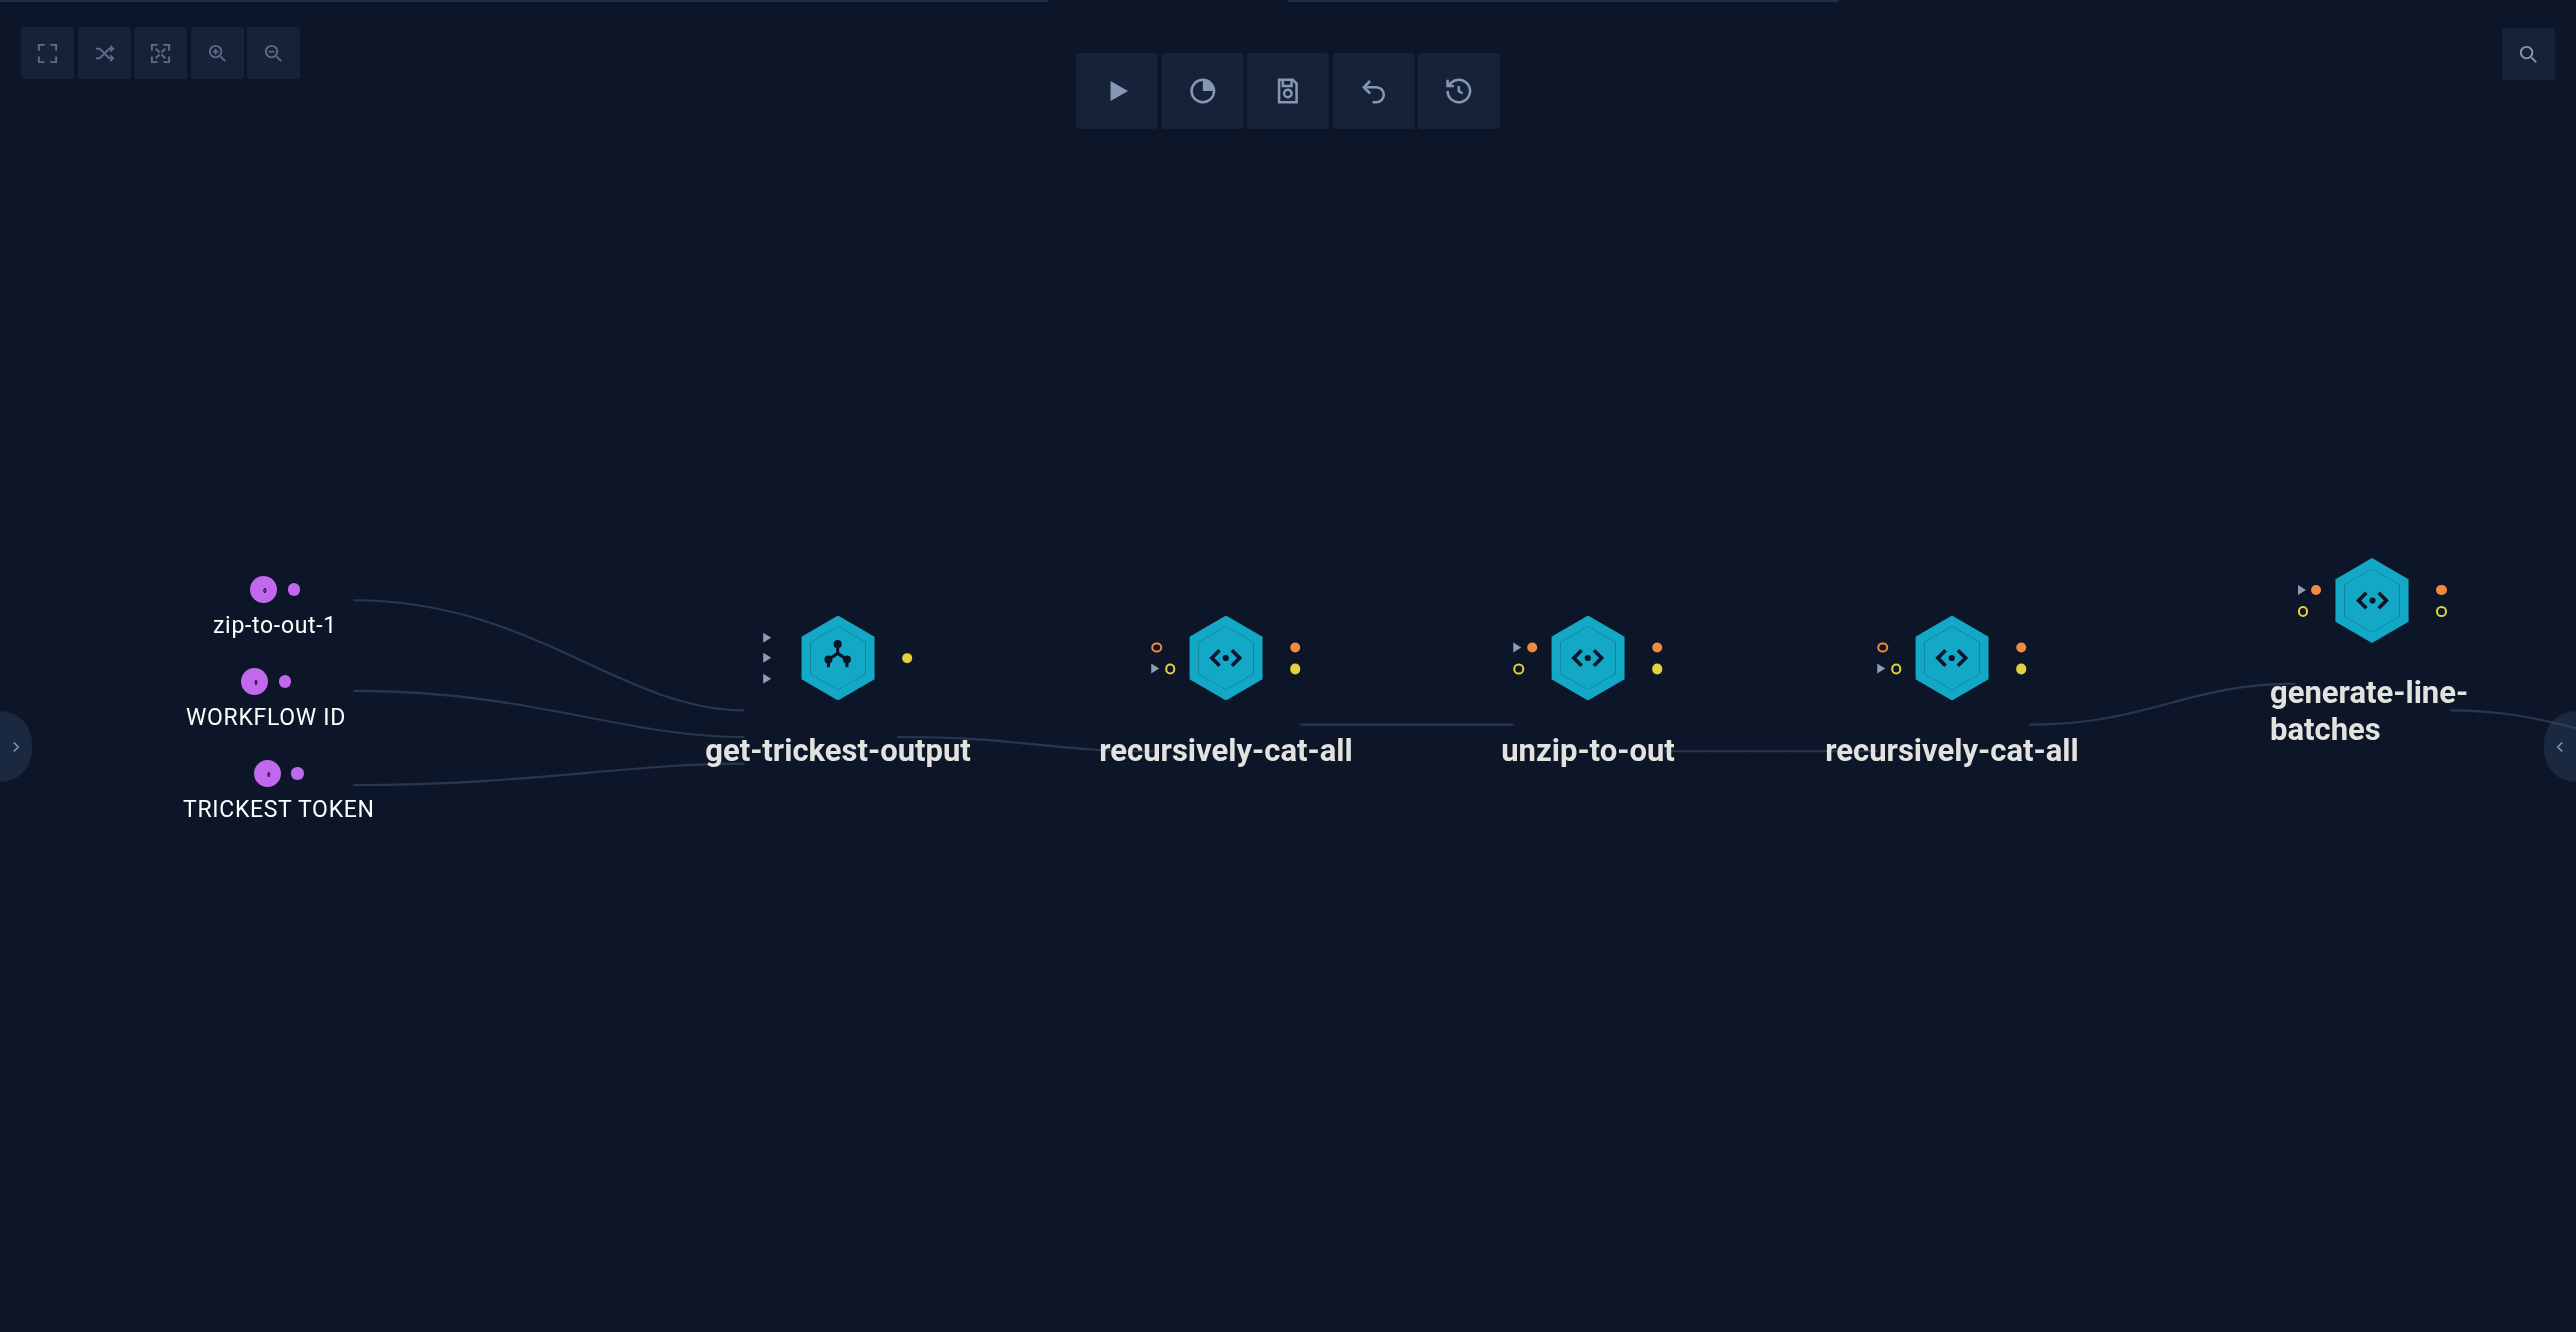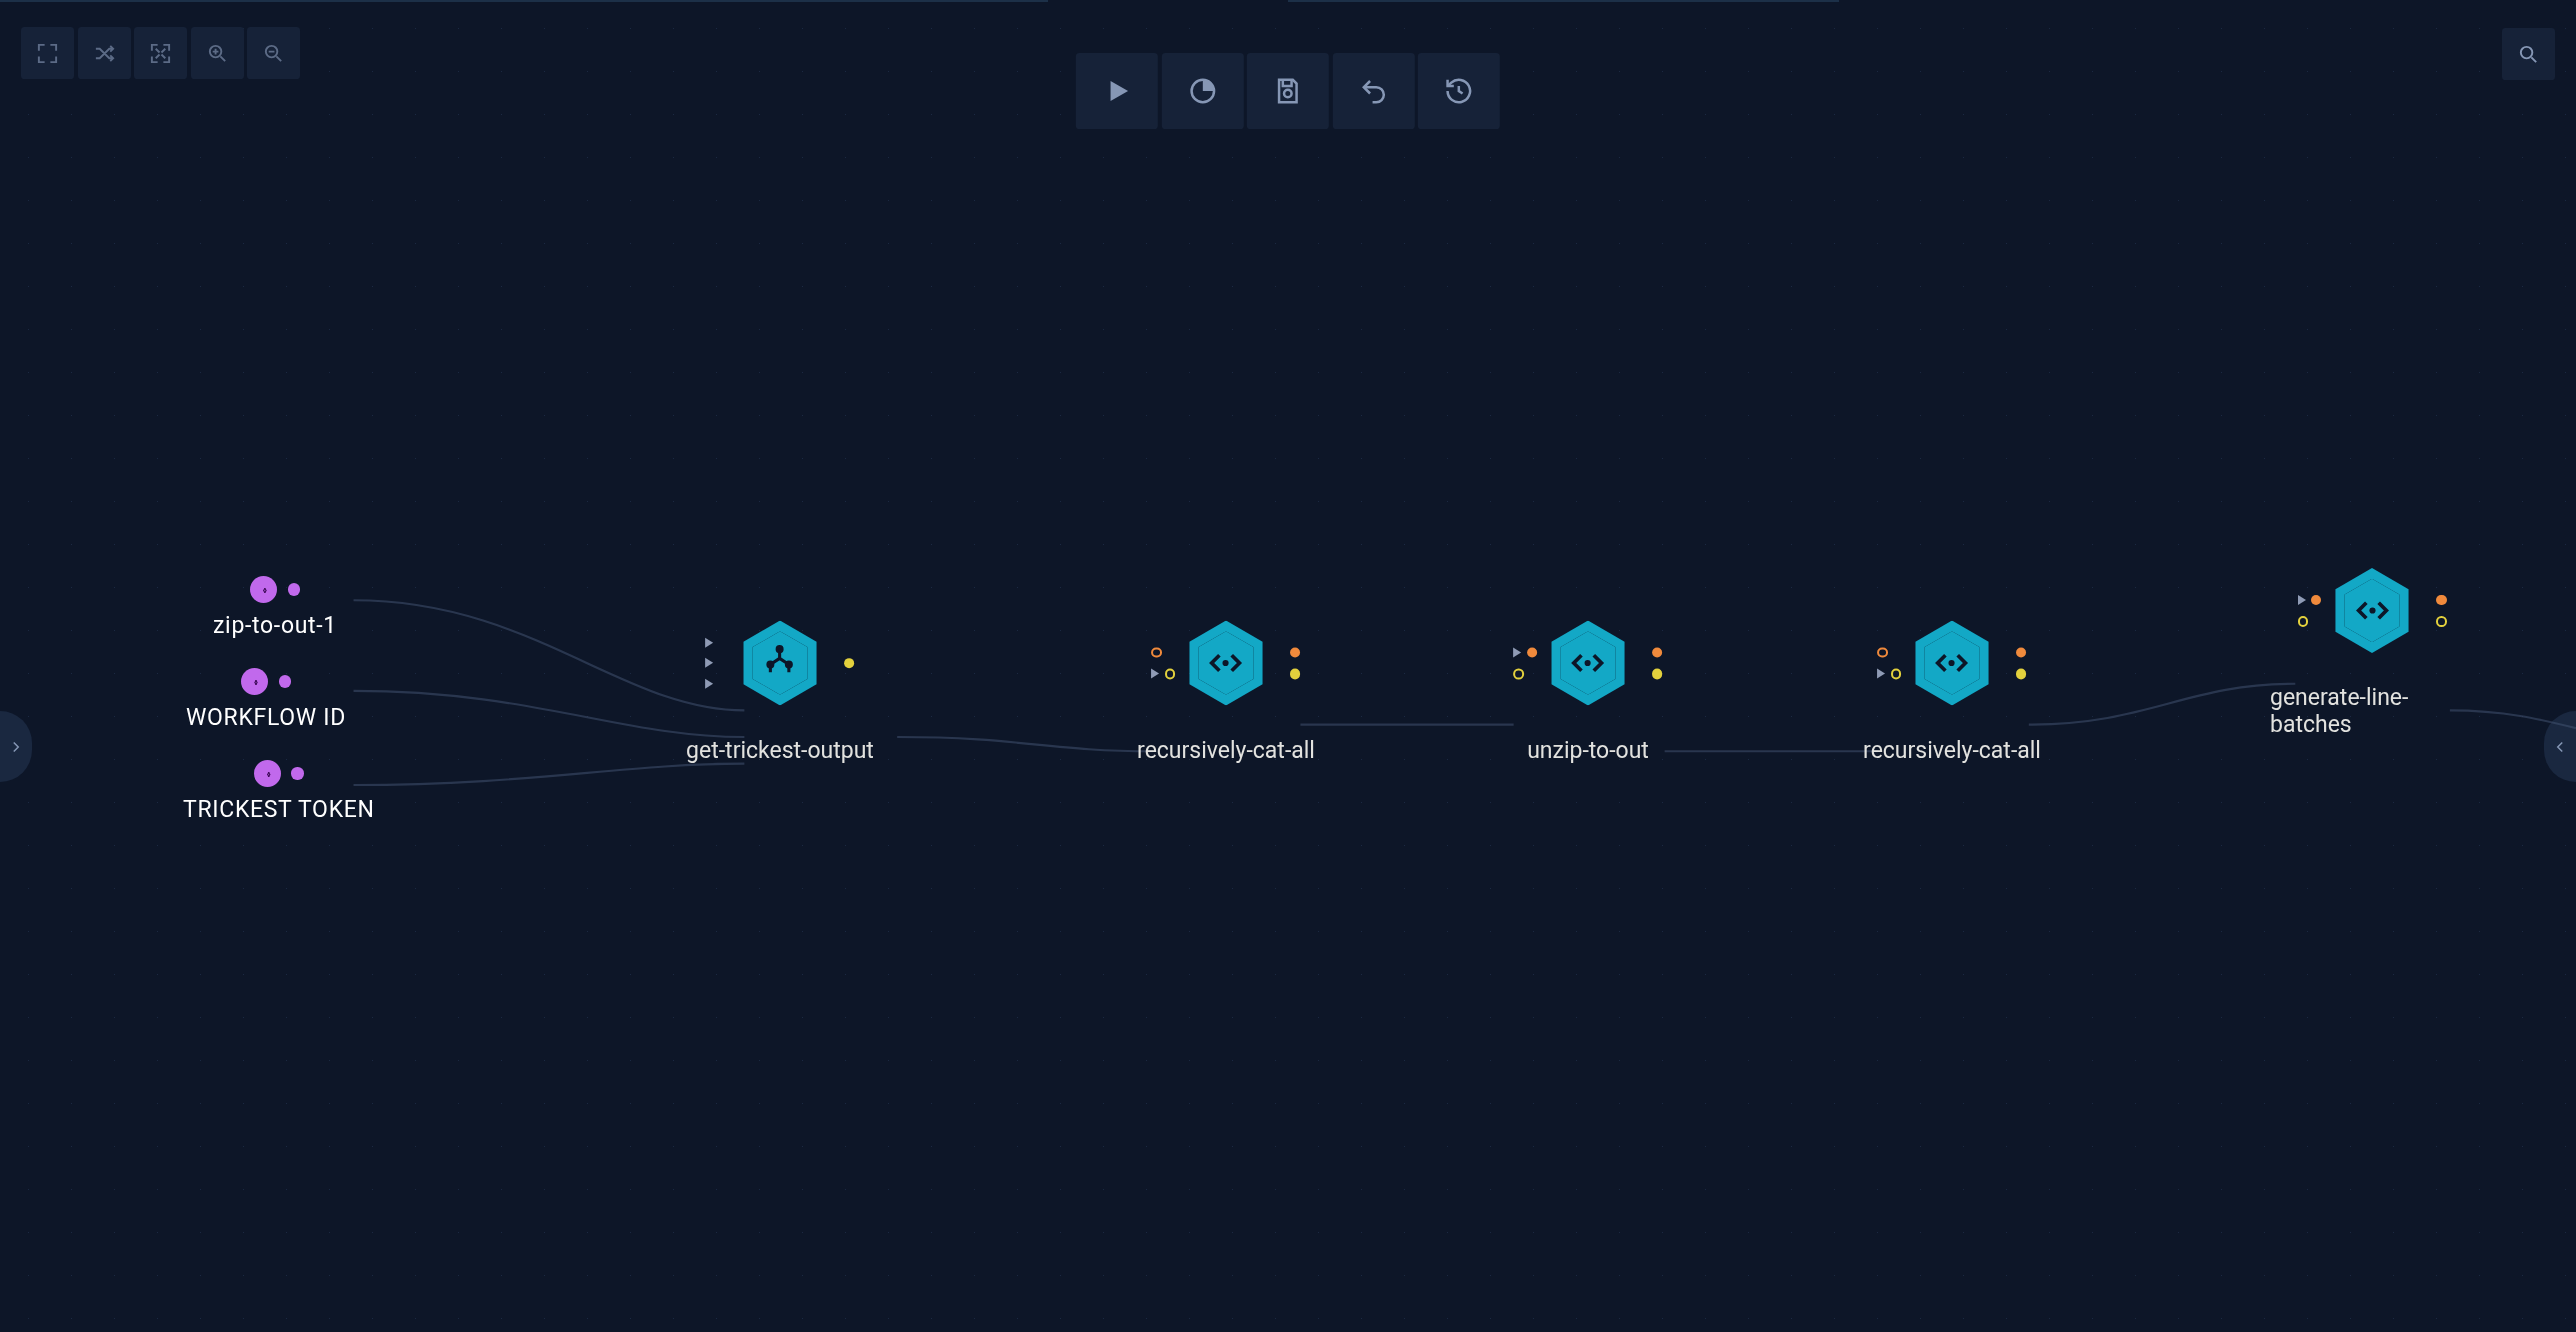--- a/index.html
+++ b/index.html
@@ -142,23 +142,23 @@
     .hex-inner {
       position:absolute; inset:10.7px;
       background:#13a8c6;
       clip-path: inherit;
       display:flex; align-items:center; justify-content:center;
     }
     .hex-inner svg { width:37px; height:37px; }
 
     .node-label {
       margin-top: 29px;
-      font-size: 23px;
+      font-size: 31px;
       color: #e2e2df;
-      font-weight: 400;
+      font-weight: 700;
     }
 
     
     .ports { position:absolute; top:50%; transform:translateY(-50%); display:flex; flex-direction:column; gap:10.7px; }
     .ports.in  { left: -32px; }
     .ports.out { right:-32px; }
     .port {
       display:flex; align-items:center; gap:5.3px;
     }
     .tri {
@@ -297,21 +297,21 @@
   </div>
   <div class="param" style="left:183px;top:760px">
     <div class="param-row">
         <div class="pill"></div>
         <div class="out-dot"></div>
       </div>
     <div class="param-label">TRICKEST TOKEN</div>
   </div>
 
   <div id="nodes">
-      <div class="node" style="left: 780px; top: 691px; transform: translate(-50%, -50%);">
+      <div class="node" style="left: 838px; top: 691px; transform: translate(-50%, -50%);">
         <div class="node-row">
           <div class="ports in">
             <div class="port">
               <div class="tri"></div>
             </div>
             <div class="port">
               <div class="tri"></div>
             </div>
             <div class="port">
               <div class="tri"></div>

